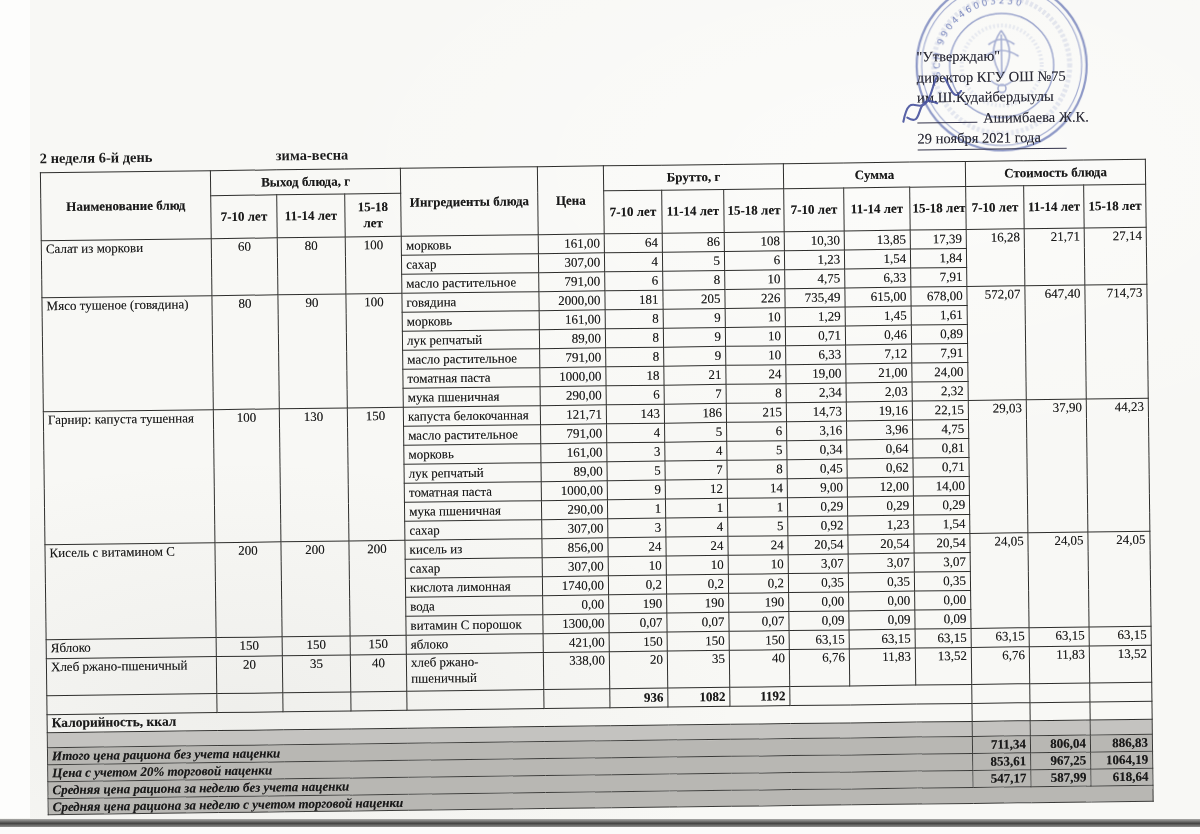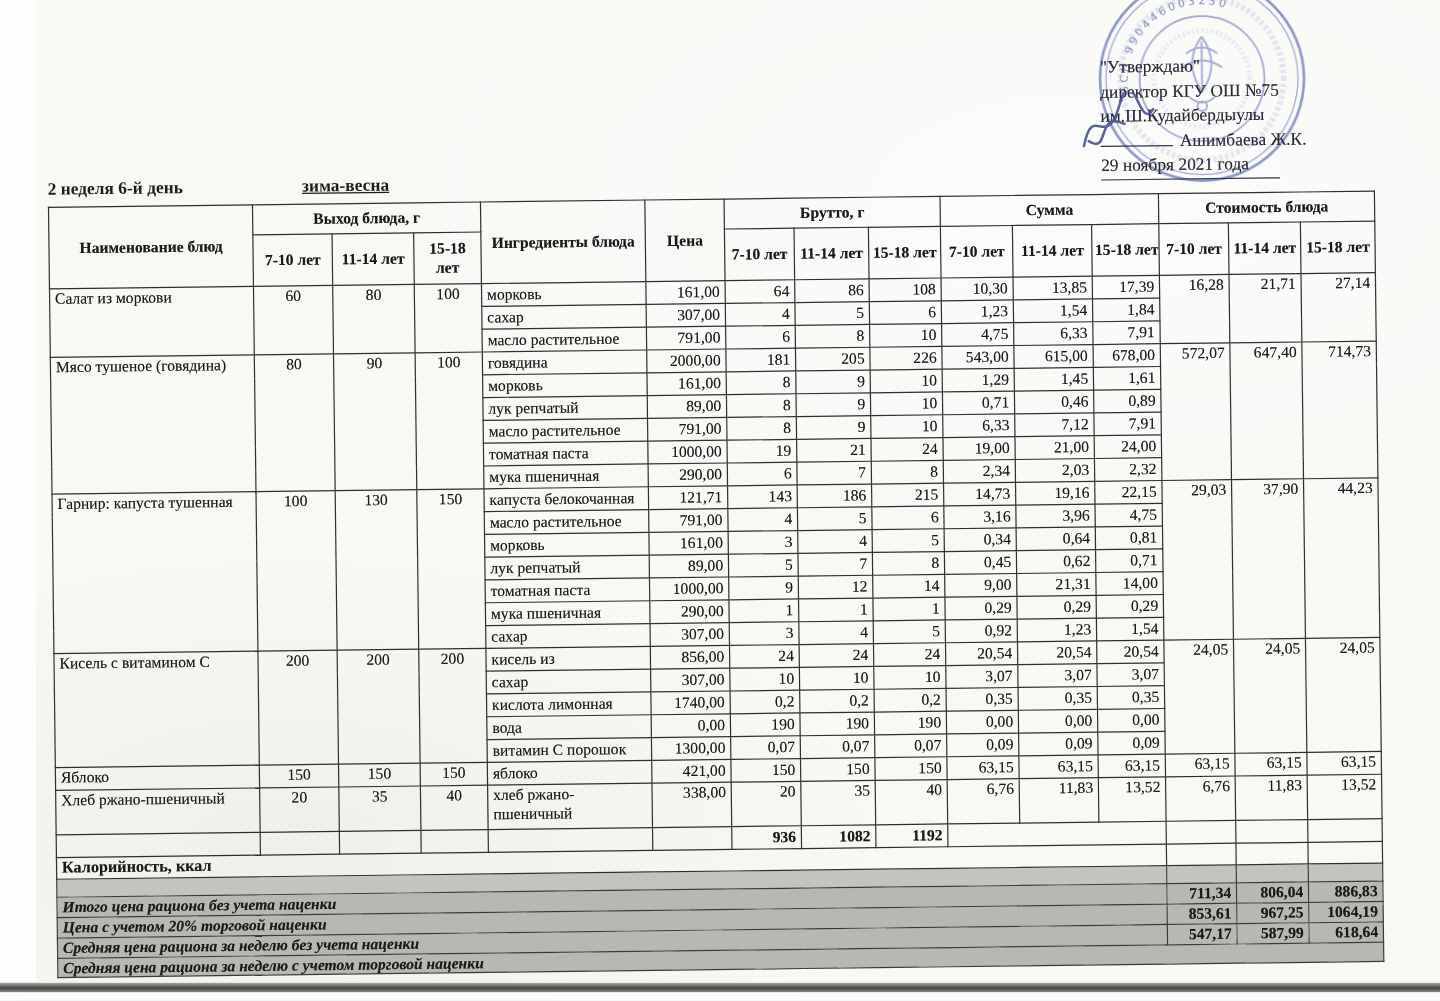--- a/index.html
+++ b/index.html
@@ -19,21 +19,21 @@
             font-size:14.5px;line-height:1.42;color:#2a2a33;text-shadow:0 0 .5px rgba(20,20,60,.4);}
   .approval .row{white-space:nowrap;}
   .sig-gap{display:inline-block;width:60px;border-bottom:1.5px solid #33334a;margin-right:6px;}
   .date-line{display:inline-block;border-bottom:1.5px solid #33334a;padding-right:26px;}
   .stamp{position:absolute;left:912px;top:-16px;width:182px;height:182px;z-index:1;opacity:.82;
          filter:blur(.3px);}
   .signature{position:absolute;left:896px;top:88px;width:74px;height:58px;z-index:3;}
 
   
   .title{position:absolute;left:40px;top:150px;width:600px;height:20px;font-size:14.5px;font-weight:bold;}
-  .title .season{position:absolute;left:212px;top:0;text-decoration:underline;}
+  .title .season{position:absolute;left:236px;top:0;}
 
   
   table.menu{position:absolute;left:40px;top:172px;width:1105px;border-collapse:collapse;
              table-layout:fixed;font-size:13px;color:#191919;text-shadow:0 0 .4px rgba(0,0,0,.45);}
   .menu th,.menu td{border:1px solid #2e2e2c;padding:0 4px;line-height:1.22;overflow:hidden;}
   .menu thead th{font-weight:bold;text-align:center;padding:1px 2px;font-size:13px;}
   .hdr1 th{height:22px;}
   .hdr2 th{height:40px;font-size:12.5px;white-space:nowrap;vertical-align:middle;}
   .hdr2 th.wrap{white-space:normal;}
   td.name{text-align:left;vertical-align:top;}
@@ -187,21 +187,21 @@
           <tr class="ing-row">
             <td class="name" rowspan="6">Мясо тушеное (говядина)</td>
             <td class="out" rowspan="6">80</td>
             <td class="out" rowspan="6">90</td>
             <td class="out" rowspan="6">100</td>
             <td class="ing">говядина</td>
             <td class="num">2000,00</td>
             <td class="num">181</td>
             <td class="num">205</td>
             <td class="num">226</td>
-            <td class="num">543,00</td>
+            <td class="num">735,49</td>
             <td class="num">615,00</td>
             <td class="num">678,00</td>
             <td class="num cost" rowspan="6">572,07</td>
             <td class="num cost" rowspan="6">647,40</td>
             <td class="num cost" rowspan="6">714,73</td>
           </tr>
           <tr class="ing-row">
             <td class="ing">морковь</td>
             <td class="num">161,00</td>
             <td class="num">8</td>
@@ -227,21 +227,21 @@
             <td class="num">8</td>
             <td class="num">9</td>
             <td class="num">10</td>
             <td class="num">6,33</td>
             <td class="num">7,12</td>
             <td class="num">7,91</td>
           </tr>
           <tr class="ing-row">
             <td class="ing">томатная паста</td>
             <td class="num">1000,00</td>
-            <td class="num">19</td>
+            <td class="num">18</td>
             <td class="num">21</td>
             <td class="num">24</td>
             <td class="num">19,00</td>
             <td class="num">21,00</td>
             <td class="num">24,00</td>
           </tr>
           <tr class="ing-row">
             <td class="ing">мука пшеничная</td>
             <td class="num">290,00</td>
             <td class="num">6</td>
@@ -298,21 +298,21 @@
             <td class="num">0,62</td>
             <td class="num">0,71</td>
           </tr>
           <tr class="ing-row">
             <td class="ing">томатная паста</td>
             <td class="num">1000,00</td>
             <td class="num">9</td>
             <td class="num">12</td>
             <td class="num">14</td>
             <td class="num">9,00</td>
-            <td class="num">21,31</td>
+            <td class="num">12,00</td>
             <td class="num">14,00</td>
           </tr>
           <tr class="ing-row">
             <td class="ing">мука пшеничная</td>
             <td class="num">290,00</td>
             <td class="num">1</td>
             <td class="num">1</td>
             <td class="num">1</td>
             <td class="num">0,29</td>
             <td class="num">0,29</td>

